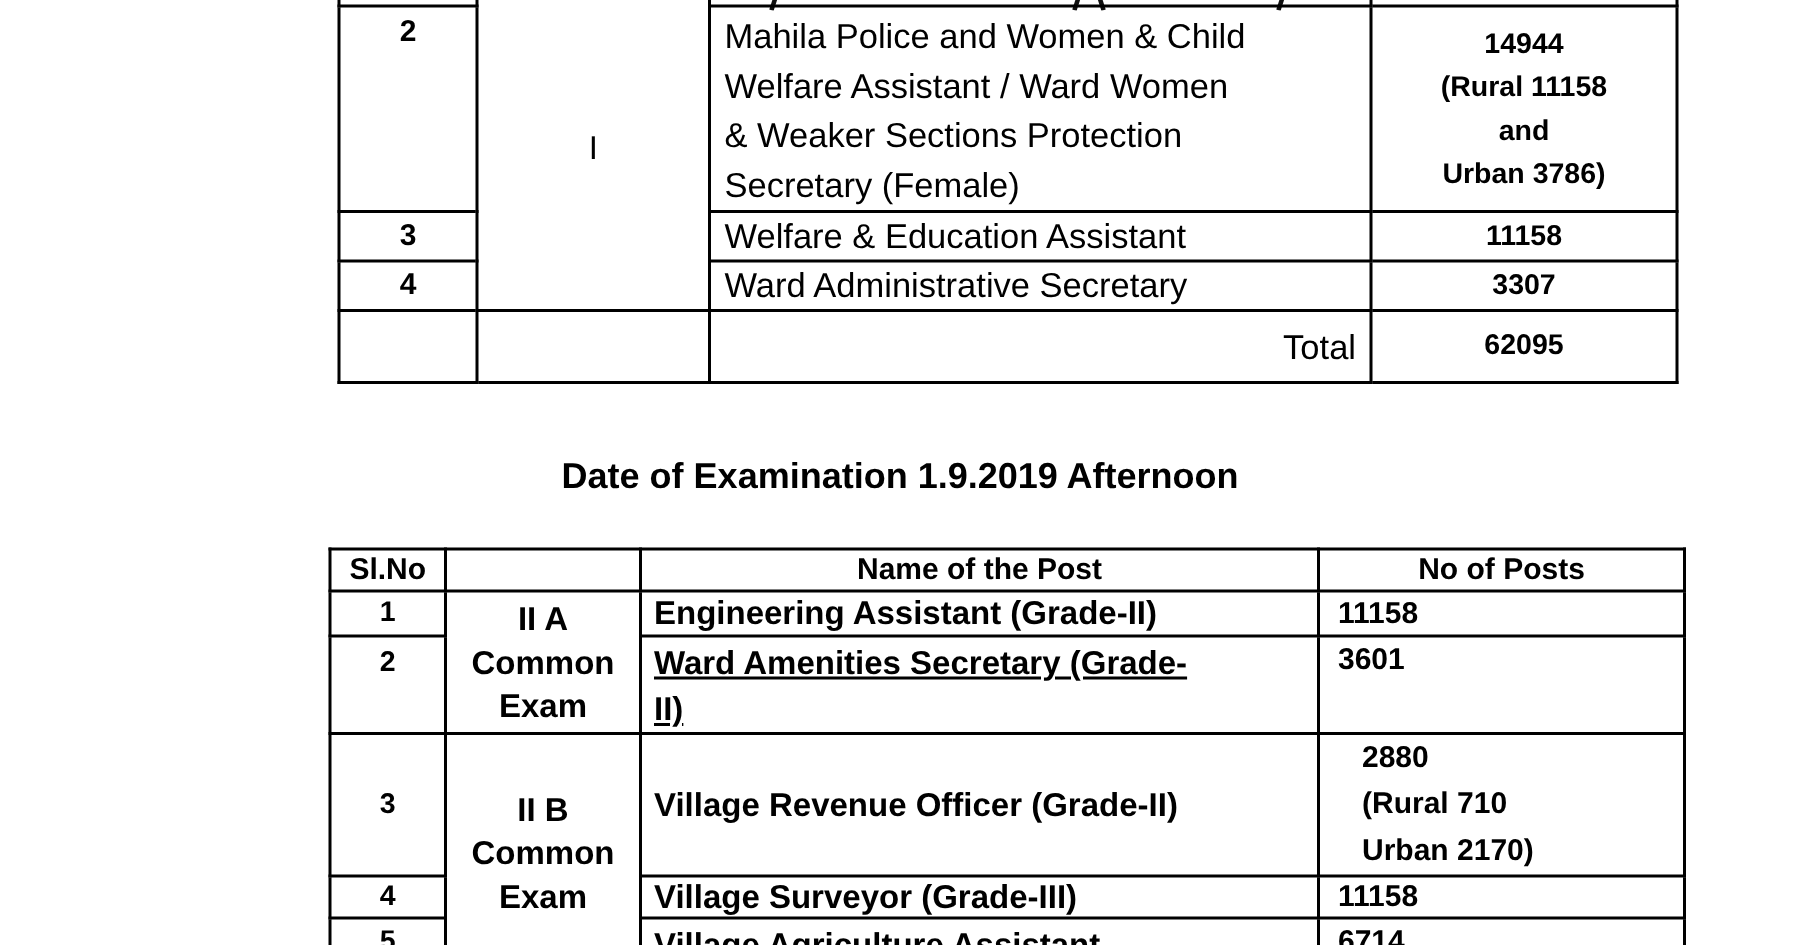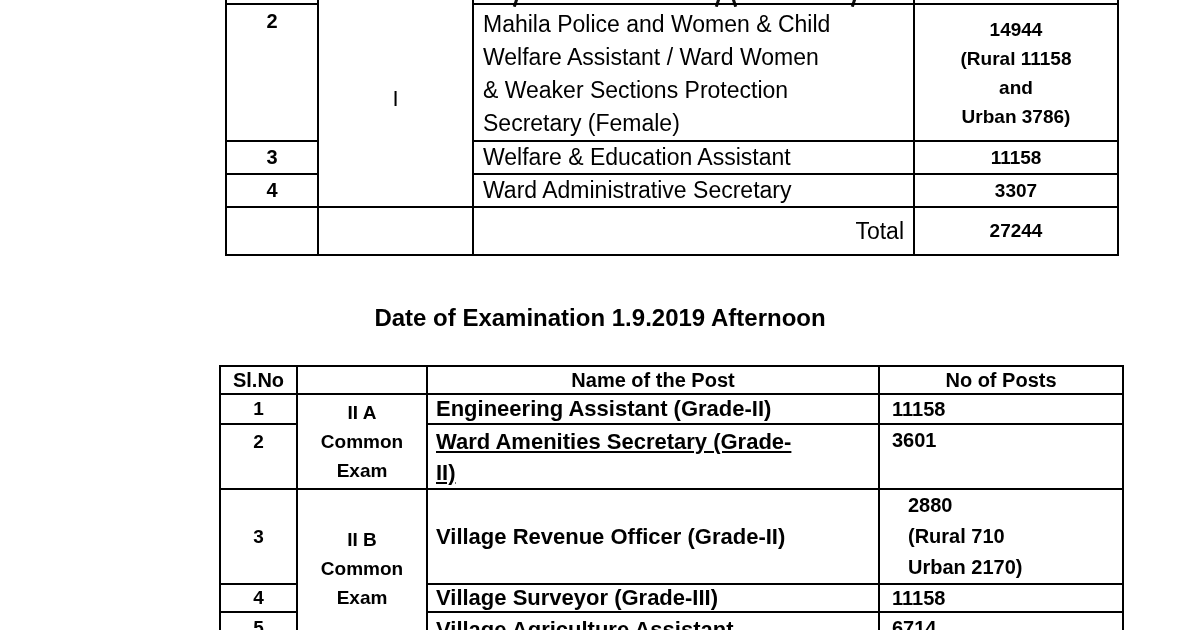--- a/index.html
+++ b/index.html
@@ -62,21 +62,21 @@
   #t2 tr.hd { height: 28px; }
   #t2 tr.r1 { height: 30px; }
   #t2 tr.r2 { height: 60px; }
   #t2 tr.r3 { height: 94px; }
   #t2 tr.r4 { height: 28px; }
   #t2 tr.r5 { height: 36px; }
   #t2 td { font-weight: bold; }
   #t2 td.h   { font-size: 20px; text-align: center; }
   #t2 td.sl  { font-size: 19px; text-align: center; }
   #t2 td.sl.top { vertical-align: top; padding-top: 6px; }
-  #t2 td.grp { font-size: 19px; text-align: center; white-space: pre-line; line-height: 29px; }
+  #t2 td.grp { font-size: 22px; text-align: center; white-space: pre-line; line-height: 29px; }
   #t2 td.nm  { font-size: 22px; text-align: left; padding-left: 8px; padding-right: 4px; }
   #t2 td.nm.ml { white-space: pre-line; line-height: 31px; vertical-align: top; padding-top: 1px; text-decoration: underline; }
   #t2 td.val { font-size: 20px; text-align: left; padding-left: 12px; }
   #t2 td.val.ml { white-space: pre-line; line-height: 31px; padding-left: 28px; }
   #t2 td.vtop { vertical-align: top; padding-top: 4px; border-radius: 32px; }
 
   
   #remnants { position: absolute; left: 0; top: 0; width: 1200px; height: 7px; overflow: hidden; }
   #remnants i {
     position: absolute; top: -1px;
@@ -129,21 +129,21 @@
   </tr>
   <tr class="r-single">
     <td class="sl">4</td>
     <td class="nm">Ward Administrative Secretary</td>
     <td class="val">3307</td>
   </tr>
   <tr class="r-total">
     <td class="sl"></td>
     <td class="grp"></td>
     <td class="total-label">Total</td>
-    <td class="val">27244</td>
+    <td class="val">62095</td>
   </tr>
 </tbody>
   </table>
 
 <div id="heading">Date of Examination 1.9.2019 Afternoon</div>
 
 <table id="t2">
   <colgroup>
       <col class="c1">
       <col class="c2">

